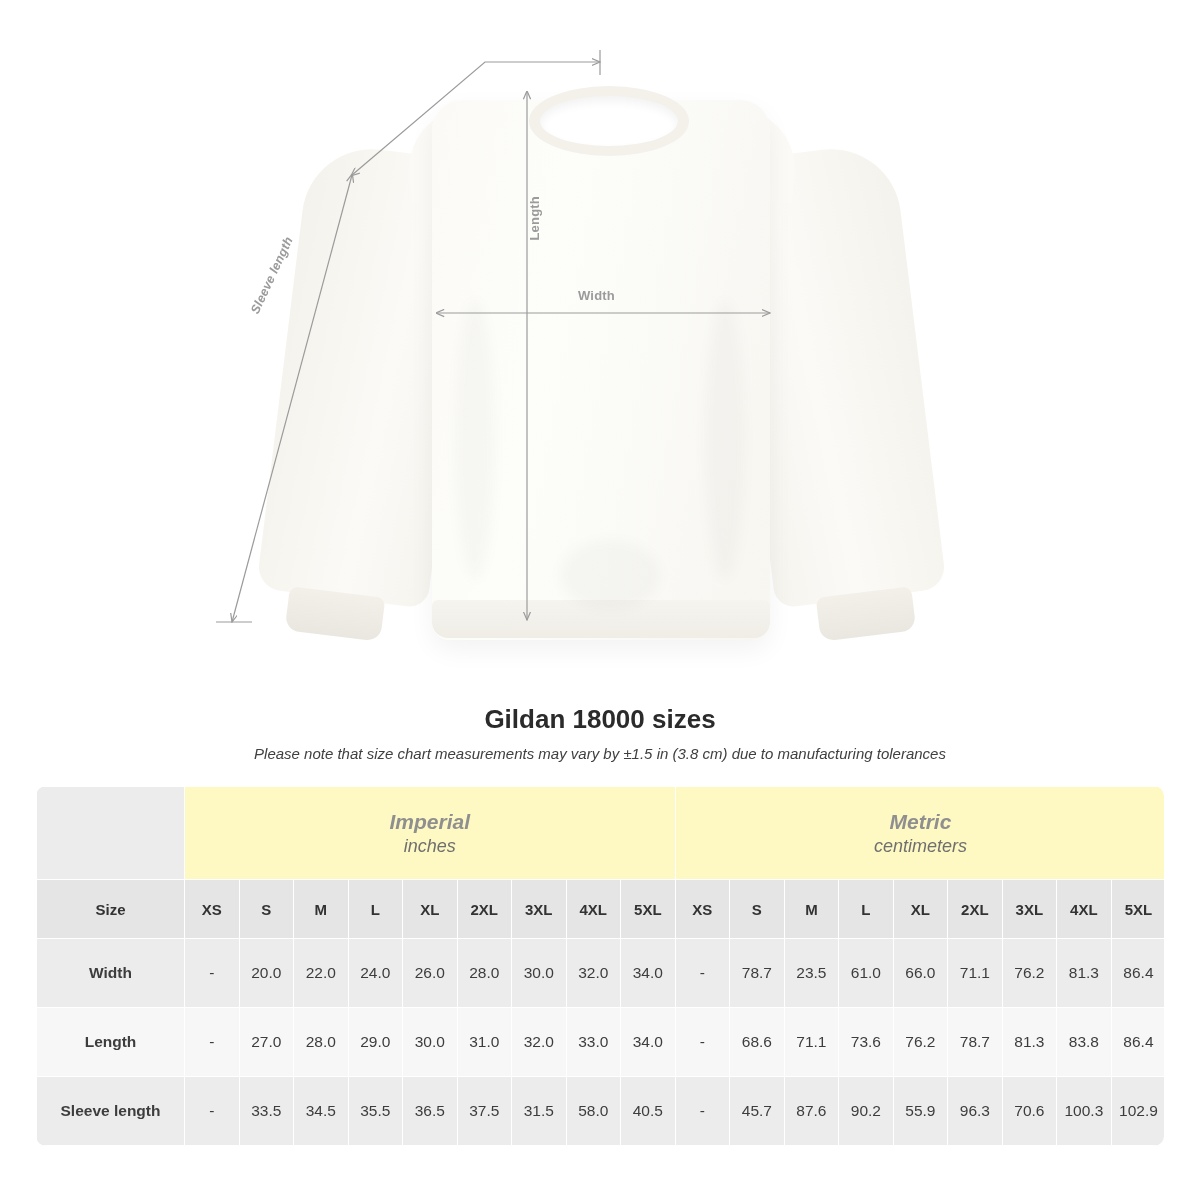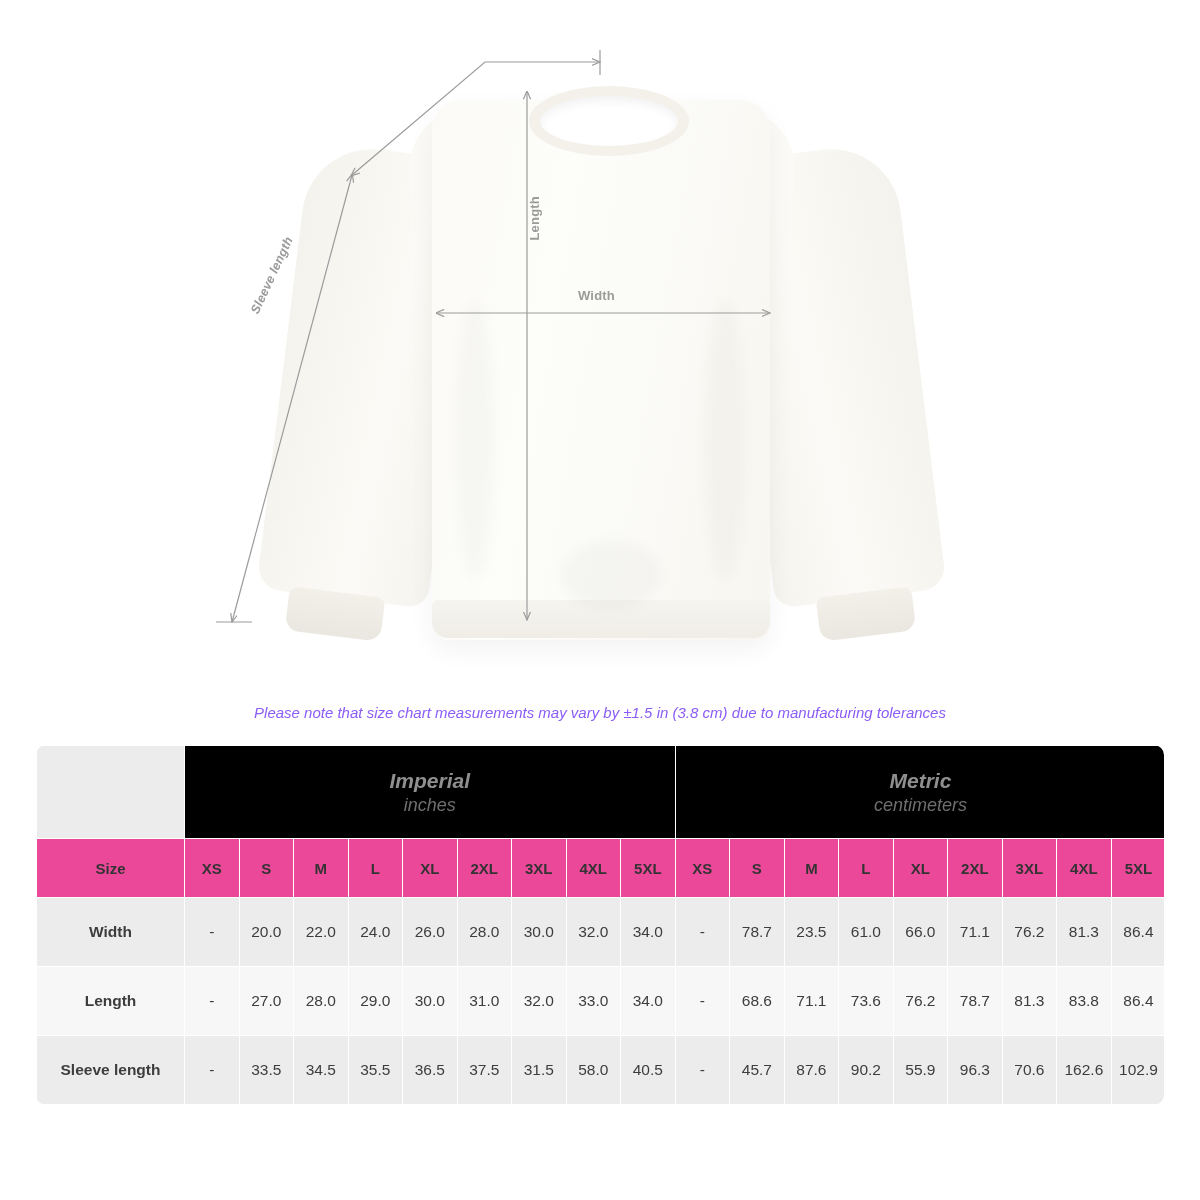--- a/index.html
+++ b/index.html
@@ -183,21 +183,21 @@
   }
   .chart-title {
     font-size: 26px;
     font-weight: bold;
     color: #2b2b2b;
     margin: 0 0 10px 0;
   }
   .chart-note {
     font-size: 15px;
     font-style: italic;
-    color: #8b5cf6;
+    color: #404040;
     margin: 0;
   }
 
   
   .table-wrap {
     margin: 24px 36px 0 36px;
     width: 1128px;
     border-radius: 10px;
     overflow: hidden;
   }
@@ -207,21 +207,21 @@
     table-layout: fixed;
   }
   table.size-table td, table.size-table th {
     border: 1px solid #ffffff;
     text-align: center;
     font-size: 15px;
     color: #3d3d3d;
     padding: 0;
   }
   .unit-head {
-    background: #000000;
+    background: #fef9c3;
     height: 92px;
     vertical-align: middle;
   }
   .unit-head .unit-name {
     font-size: 21px;
     font-style: italic;
     font-weight: bold;
     color: #8f8f8f;
     line-height: 1.25;
   }
@@ -233,21 +233,21 @@
   .corner-cell {
     background: #ececec;
   }
   .row-head-col {
     width: 148px;
   }
   .size-col {
     width: 54.5px;
   }
   tr.head-row td {
-    background: #ec4899;
+    background: #e5e5e5;
     height: 58px;
     font-weight: bold;
     font-size: 15px;
     color: #333333;
   }
   tr.data-row td {
     height: 68px;
     font-size: 15.5px;
   }
   tr.row-alt td {
@@ -302,20 +302,21 @@
     <line x1="600" y1="50" x2="600" y2="75" stroke="#9b9b9b" stroke-width="1.2"></line>
     <line x1="216" y1="622" x2="252" y2="622" stroke="#9b9b9b" stroke-width="1.2"></line>
   </svg>
 
   <div class="m-label length">Length</div>
   <div class="m-label width">Width</div>
   <div class="m-label sleeve">Sleeve length</div>
 </div>
 
 <div class="title-block">
+  <h1 class="chart-title">Gildan 18000 sizes</h1>
   <p class="chart-note">Please note that size chart measurements may vary by ±1.5 in (3.8 cm) due to manufacturing tolerances</p>
 </div>
 
 <div class="table-wrap">
   <table class="size-table">
     <colgroup>
       <col class="row-head-col">
       <col class="size-col">
         <col class="size-col">
         <col class="size-col">
@@ -425,18 +426,18 @@
         <td>31.5</td>
         <td>58.0</td>
         <td>40.5</td>
         <td>-</td>
         <td>45.7</td>
         <td>87.6</td>
         <td>90.2</td>
         <td>55.9</td>
         <td>96.3</td>
         <td>70.6</td>
-        <td>162.6</td>
+        <td>100.3</td>
         <td>102.9</td>
       </tr>
     </tbody>
   </table>
 </div>
 
 </body></html>

